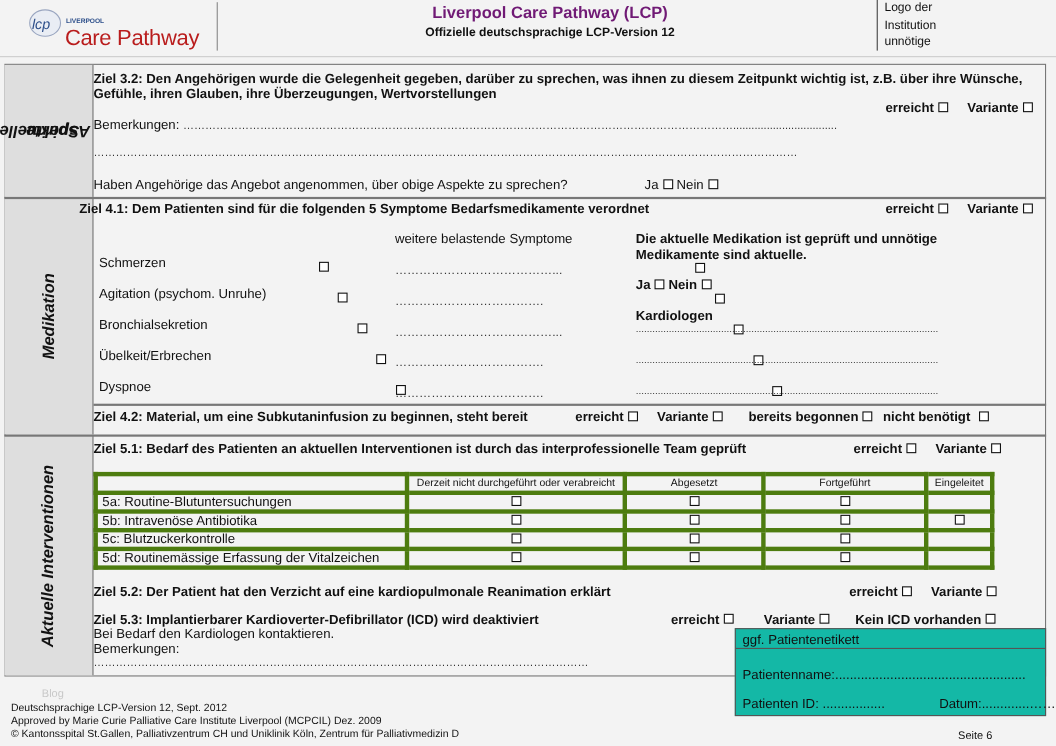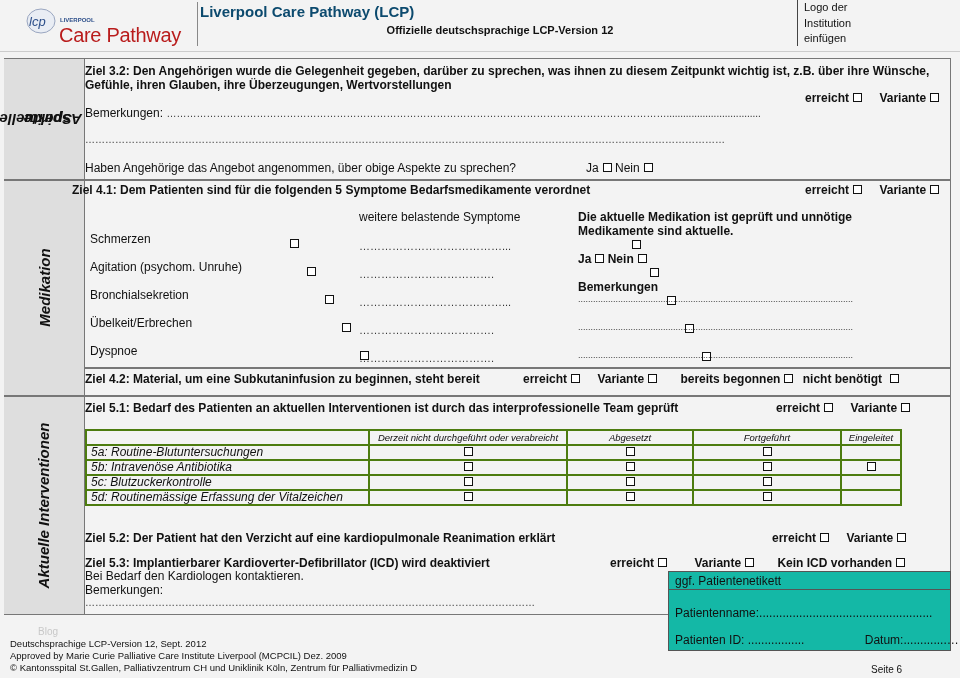--- a/index.html
+++ b/index.html
@@ -14,42 +14,42 @@
   .cb {
     display: inline-block; width: 9px; height: 9px;
     border: 1.5px solid #111; background: #fff; vertical-align: middle;
     margin-left: 4px; position: relative; top: -1px;
   }
   .b { font-weight: bold; }
   
   #header-top { left: 0; top: 0; width: 960px; height: 52px; border-bottom: 1px solid #ccc; }
   #logo { left: 18px; top: 4px; width: 170px; height: 46px; }
   #logo-sep { left: 197px; top: 2px; width: 1px; height: 44px; background: #888; }
-  #title { left: 200px; top: 3px; width: 600px; color: #0c4a6e; font-weight: bold; font-size: 15px; }
+  #title { left: 200px; top: 3px; width: 600px; text-align: center; color: #701a75; font-weight: bold; font-size: 15px; }
   #subtitle { left: 200px; top: 24px; width: 600px; text-align: center; font-weight: bold; font-size: 11px; }
   #inst-sep { left: 797px; top: 0; width: 1px; height: 46px; background: #444; }
   #inst { left: 804px; top: 0px; font-size: 11px; line-height: 15.5px; }
 
   
   #frame { left: 4px; top: 58px; width: 947px; height: 557px; border: 1.5px solid #777; background: #f3f3f3; }
   .sec-label {
     position: absolute; left: 4px; width: 81px; background: #dedede;
     border-right: 1.5px solid #777; display: flex; align-items: center; justify-content: center;
   }
   .sec-label span {
     transform: rotate(-90deg); white-space: nowrap; font-style: italic; font-weight: bold;
     font-size: 15px; text-align: center; line-height: 17px; display: block;
   }
   .hline { position: absolute; height: 1.5px; background: #777; }
   .txt { position: absolute; font-size: 12px; white-space: nowrap; }
   .dots { letter-spacing: 0px; color: #333; }
 
   
   #iv-table { position: absolute; left: 85px; top: 429px; border-collapse: collapse; font-size: 12px; }
-  #iv-table td, #iv-table th { border: 2px solid #4d7c0f; height: 14.6px; padding: 0 4px; line-height: 13px; font-style: italic; }
+  #iv-table td, #iv-table th { border: 4px solid #4d7c0f; height: 14.6px; padding: 0 4px; line-height: 13px; }
   #iv-table th { font-weight: normal; font-size: 9.5px; text-align: center; }
   #iv-table td.c { text-align: center; }
   #iv-table td.c .cb { margin-left: 0; }
 
   
   #patient-box { left: 668px; top: 571px; width: 283px; height: 80px; border: 1px solid #555; background: #14b8a6; }
   #patient-box .pb-title { position: absolute; left: 6px; top: 2px; font-size: 12px; }
   #patient-box .pb-line { position: absolute; left: 0; top: 17px; width: 100%; height: 1px; background: #555; }
 
   #footer { left: 10px; top: 638px; font-size: 9.5px; line-height: 12px; }
@@ -72,21 +72,21 @@
   <span class="abs" style="left:42px;top:13px;font-size:6px;font-weight:bold;color:#2d4f8a;">LIVERPOOL</span>
   <span class="abs" style="left:41px;top:20px;font-size:20px;color:#b91c1c;letter-spacing:-0.3px;">Care Pathway</span>
 </div>
 <div id="logo-sep" class="abs"></div>
 <div id="title" class="abs">Liverpool Care Pathway (LCP)</div>
 <div id="subtitle" class="abs">Offizielle deutschsprachige LCP-Version 12</div>
 <div id="inst-sep" class="abs"></div>
 <div id="inst" class="abs">
   <div>Logo der</div>
   <div>Institution</div>
-  <div>einfügen</div>
+  <div>unnötige</div>
 </div>
 
 
 <div id="frame" class="abs"></div>
 
 
 <div class="sec-label" style="top:59px;height:120px;">
   <span>
       <span>Spirituelle</span>
       <span>Aspekte</span>
@@ -153,21 +153,21 @@
 <span class="cb abs" style="left:541px;top:291px;"></span>
 <span class="cb abs" style="left:541px;top:319px;"></span>
 <span class="cb abs" style="left:541px;top:347px;"></span>
 
 <div class="txt b" style="left:578px;top:210px;">Die aktuelle Medikation ist geprüft und unnötige</div>
 <div class="txt b" style="left:578px;top:224px;">Medikamente sind aktuelle.</div>
 <div class="txt b" style="left:578px;top:252px;">
   <span>Ja</span><span class="cb"></span>
   <span>Nein</span><span class="cb"></span>
 </div>
-<div class="txt b" style="left:578px;top:280px;">Bemerkungen</div>
+<div class="txt b" style="left:578px;top:280px;">Kardiologen</div>
 <div class="txt dots" style="left:578px;top:294px;font-size:9px;">..............................................................................................................</div>
 <div class="txt dots" style="left:578px;top:322px;font-size:9px;">..............................................................................................................</div>
 <div class="txt dots" style="left:578px;top:350px;font-size:9px;">..............................................................................................................</div>
 
 <div class="txt b" style="left:85px;top:372px;">Ziel 4.2: Material, um eine Subkutaninfusion zu beginnen, steht bereit</div>
 <div class="txt b" style="left:523px;top:372px;">
   <span>erreicht</span><span class="cb"></span>
   <span style="margin-left:14px;">Variante</span><span class="cb"></span>
   <span style="margin-left:20px;">bereits begonnen</span><span class="cb"></span>
   <span style="margin-left:6px;">nicht benötigt</span><span class="cb" style="margin-left:8px;"></span>
@@ -239,21 +239,21 @@
 
 <div id="patient-box" class="abs">
   <div class="pb-title">ggf. Patientenetikett</div>
   <div class="pb-line"></div>
   <div class="txt" style="left:6px;top:34px;">
     <span>Patientenname:</span><span>....................................................</span>
   </div>
   <div class="txt" style="left:6px;top:61px;">
     <span>Patienten ID:</span>
     <span>.................</span>
-    <span style="margin-left:11px;padding-left:46px;">Datum:</span><span>.............……..</span>
+    <span style="margin-left:0;padding-left:46px;">Datum:</span><span>.............……..</span>
   </div>
 </div>
 
 
 <div id="watermark" class="abs">Blog</div>
 <div id="footer" class="abs">
   <div>Deutschsprachige LCP-Version 12, Sept. 2012</div>
   <div>Approved by Marie Curie Palliative Care Institute Liverpool (MCPCIL) Dez. 2009</div>
   <div>© Kantonsspital St.Gallen, Palliativzentrum CH und Uniklinik Köln, Zentrum für Palliativmedizin D</div>
 </div>

